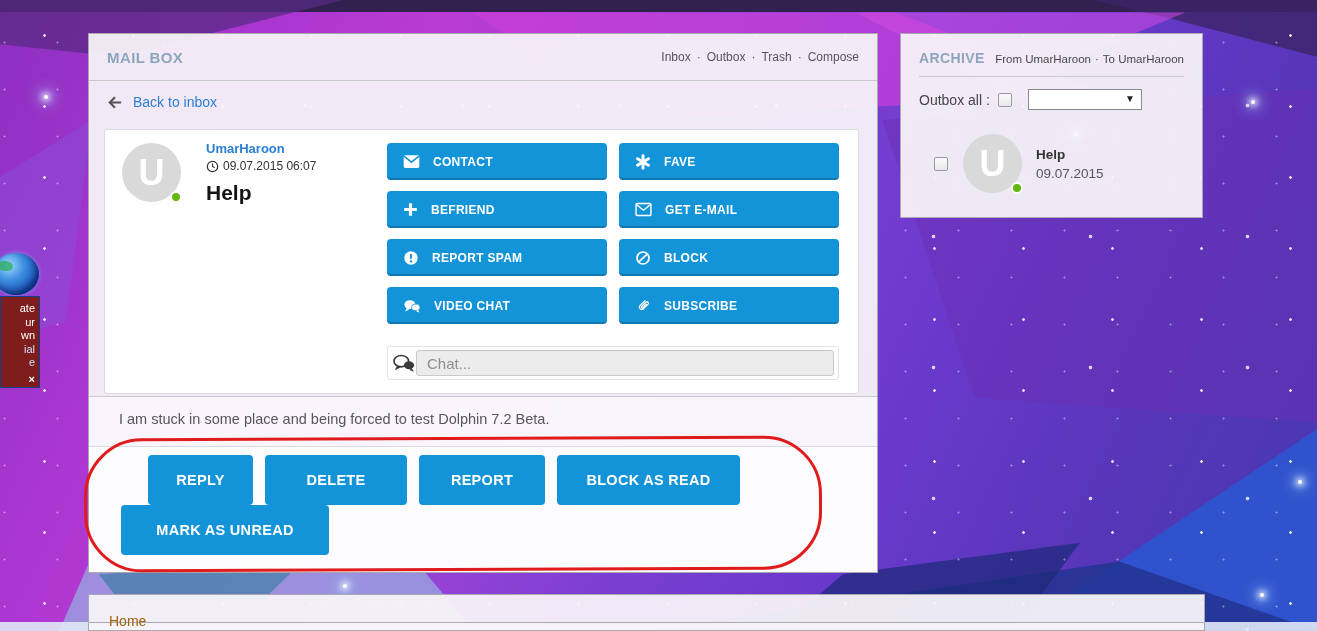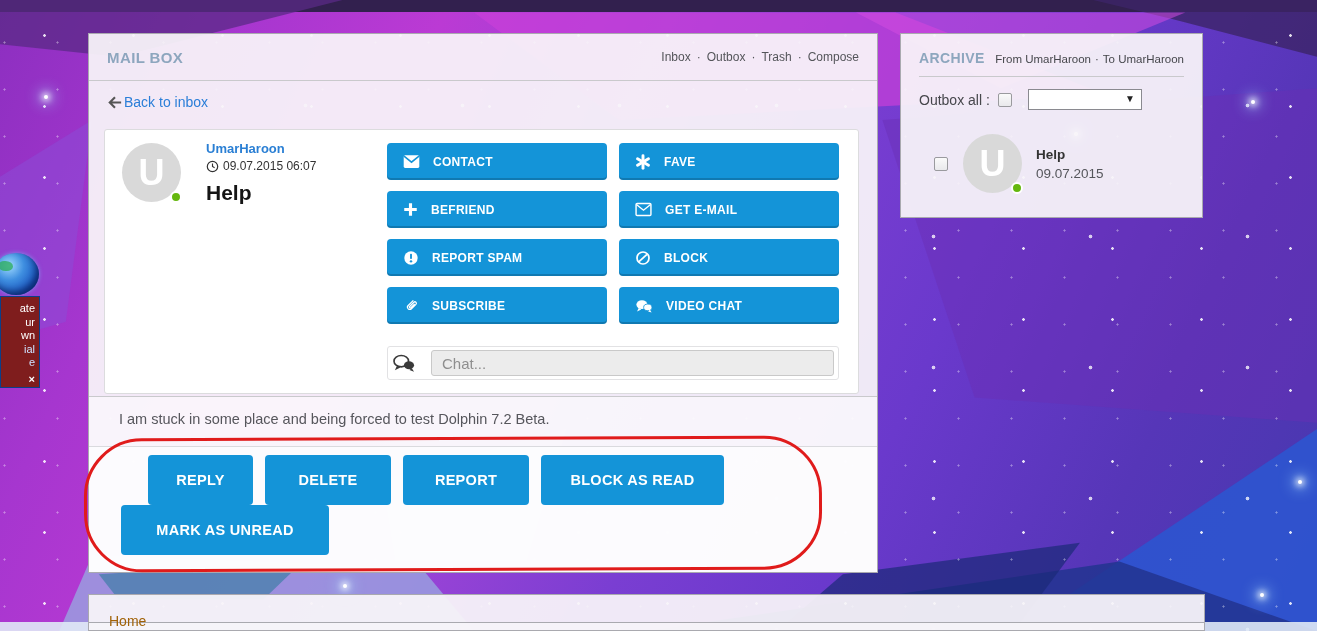--- a/index.html
+++ b/index.html
@@ -35,49 +35,49 @@
   .panel { position:absolute; z-index:2; background:rgba(248,244,249,.94); border:1px solid #a9a9af; }
   .panel-head { display:flex; justify-content:space-between; align-items:center; padding:0 18px; height:47px; border-bottom:1px solid #c9c9cc; }
   .panel-title { color:#8da6be; font-weight:bold; font-size:15px; letter-spacing:.4px; }
 
   
   .mailbox { left:88px; top:33px; width:790px; height:540px; }
   .tabs { font-size:12px; color:#54555a; display:flex; gap:6px; align-items:center;margin-left:36px; }
   .tabs a { color:#54555a; text-decoration:none; cursor:pointer; }
   .tab-sep { color:#54555a; }
   .back-row { padding:13px 19px 0; }
-  .back-link { color:#2a7ed8; font-size:14px; text-decoration:none; display:inline-flex; align-items:center; gap:2px; cursor:pointer; }
+  .back-link { color:#2a7ed8; font-size:14px; text-decoration:none; display:inline-flex; align-items:center; gap:11px; cursor:pointer; }
 
   .message-card { position:absolute; left:15px; top:95px; width:755px; height:265px; background:#fff; border:1px solid #dcdcde; border-radius:3px; }
   .avatar { position:absolute; border-radius:50%; background:#d9d9d9; color:#fff; font-weight:bold; display:flex; align-items:center; justify-content:center; }
   .avatar-main { left:17px; top:13px; width:59px; height:59px; font-size:36px; }
   .online-dot { position:absolute; width:12px; height:12px; border-radius:50%; background:#64b70d; border:2px solid #fff; right:-1px; bottom:-1px; }
   .sender-block { position:absolute; left:101px; top:11px; }
   .sender-name { color:#2a7fd4; font-weight:bold; font-size:13px; }
   .date-row { display:flex; align-items:center; gap:4px; margin-top:3px; color:#333; font-size:12px; }
   .subject { margin-top:8px; color:#151515; font-weight:bold; font-size:21px; }
 
   .btn-grid { position:absolute; left:282px; top:13px; width:452px; display:grid; grid-template-columns:1fr 1fr; column-gap:12px; row-gap:11px; }
   .pbtn { height:37px; background:#1494d8; border:none; border-radius:4px; box-shadow:inset 0 -2px rgba(0,0,0,.18);
     display:flex; align-items:center; gap:13px; padding:0 16px; cursor:pointer; }
   .pbtn span { color:#fff; font-weight:bold; font-size:12px; letter-spacing:.3px; }
   .pbtn svg { flex:0 0 auto; }
 
   .chat-row { position:absolute; left:282px; top:216px; width:452px; height:34px; background:#fff; border:1px solid #e2e2e4; border-radius:3px;
-    display:flex; align-items:center; padding:3px 4px; gap:15px; }
+    display:flex; align-items:center; padding:3px 4px; gap:0; }
   .chat-input { flex:1; height:26px; background:#ececec; border:1px solid #c9c9c9; border-radius:3px; font-size:15px; color:#666; padding:0 10px; font-family:"Liberation Sans",sans-serif; }
   .chat-input::placeholder { color:#8f8f8f; }
 
   .body-section { position:absolute; left:0; right:0; top:362px; height:50px; border-top:1px solid #c9c9cc; background:rgba(255,255,255,.5);
     padding:14px 30px; color:#56565c; font-size:14.5px; }
   .actions-section { position:absolute; left:0; right:0; top:412px; bottom:0; border-top:1px solid #dadade; background:rgba(253,253,254,.9); padding:8px 0 0 32px; }
   .abtn { height:50px; background:#1494d8; border:none; border-radius:4px; color:#fff; font-weight:bold; font-size:14.5px; letter-spacing:.3px;
     cursor:pointer; font-family:"Liberation Sans",sans-serif; }
   .arow1 { display:flex; gap:12px;padding-left:27px; }
-  .arow1 .abtn:nth-child(1){ width:105px; } .arow1 .abtn:nth-child(2){ width:126px; }
+  .arow1 .abtn:nth-child(1){ width:105px; } .arow1 .abtn:nth-child(2){ width:142px; }
   .arow1 .abtn:nth-child(3){ width:126px; } .arow1 .abtn:nth-child(4){ width:183px; }
   .arow2 .abtn { width:208px; }
 
   .red-oval { position:absolute; z-index:3; left:84px; top:437px; width:738px; height:134px;
     border:3px solid #e01b1b; border-radius:58px; transform:rotate(-.25deg); pointer-events:none; }
 
   
   .archive { left:900px; top:33px; width:303px; height:185px; }
   .archive-head { display:flex; justify-content:space-between; align-items:baseline; padding:16px 18px 10px; }
   .archive-title { color:#8da6be; font-weight:bold; font-size:14px; letter-spacing:.4px; }
@@ -232,35 +232,35 @@
         <span>REPORT SPAM</span>
       </button>
       <button class="pbtn">
         <svg width="16" height="16" viewBox="0 0 24 24" fill="none">
             <circle cx="12" cy="12" r="9" stroke="#fff" stroke-width="2.6"></circle>
             <path d="M18 6.5L6 17.5" stroke="#fff" stroke-width="2.6"></path>
           </svg>
         <span>BLOCK</span>
       </button>
       <button class="pbtn">
-        <svg width="16" height="16" viewBox="0 0 24 24" fill="none">
-            <g transform="rotate(45 12 12)">
-              <path d="M8.5 3.5v11a3.5 3.5 0 0 0 7 0V5a2.2 2.2 0 0 0-4.4 0v9a1.3 1.3 0 0 0 2.6 0V6" stroke="#fff" stroke-width="1.8"></path>
-            </g>
-          </svg>
-        <span>SUBSCRIBE</span>
-      </button>
-      <button class="pbtn">
         <svg width="18" height="16" viewBox="0 0 26 22">
           <ellipse cx="10" cy="9" rx="8" ry="6.2" fill="#fff"></ellipse>
             <path d="M5.5 13.5L3 19l6-3z" fill="#fff"></path>
           <ellipse cx="18.5" cy="13" rx="6" ry="4.8" fill="#fff" stroke="#1494d8" stroke-width="1.2"></ellipse>
             <path d="M21.5 16.5l2.5 4-5-1.7z" fill="#fff"></path>
         </svg>
         <span>VIDEO CHAT</span>
+      </button>
+      <button class="pbtn">
+        <svg width="16" height="16" viewBox="0 0 24 24" fill="none">
+            <g transform="rotate(45 12 12)">
+              <path d="M8.5 3.5v11a3.5 3.5 0 0 0 7 0V5a2.2 2.2 0 0 0-4.4 0v9a1.3 1.3 0 0 0 2.6 0V6" stroke="#fff" stroke-width="1.8"></path>
+            </g>
+          </svg>
+        <span>SUBSCRIBE</span>
       </button>
     </div>
 
     <div class="chat-row">
       <svg width="24" height="20" viewBox="0 0 26 22">
         <ellipse cx="10" cy="9" rx="8" ry="6.2" fill="none" stroke="#3a3a3a" stroke-width="1.8"></ellipse>
           <path d="M5.5 13.5L3 19l6-3z" fill="#3a3a3a"></path>
         <ellipse cx="18.5" cy="13.5" rx="5.6" ry="4.4" fill="#3a3a3a"></ellipse>
           <path d="M21.5 16.5l2.5 4-5-1.7z" fill="#3a3a3a"></path>
       </svg>

